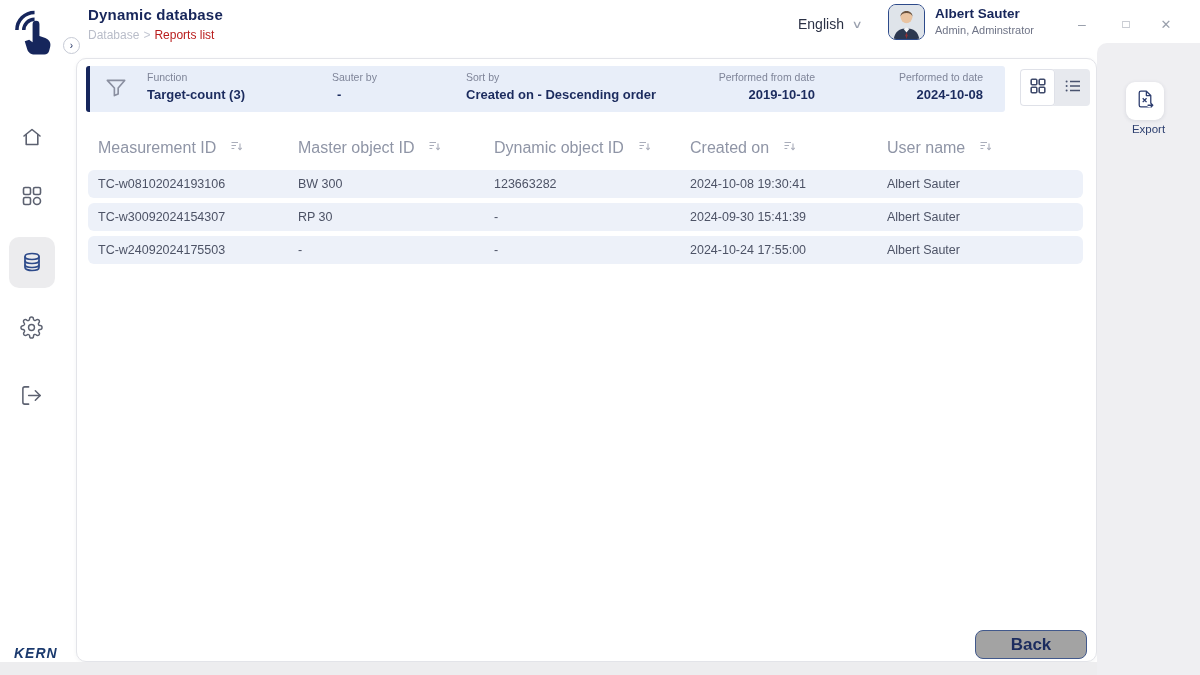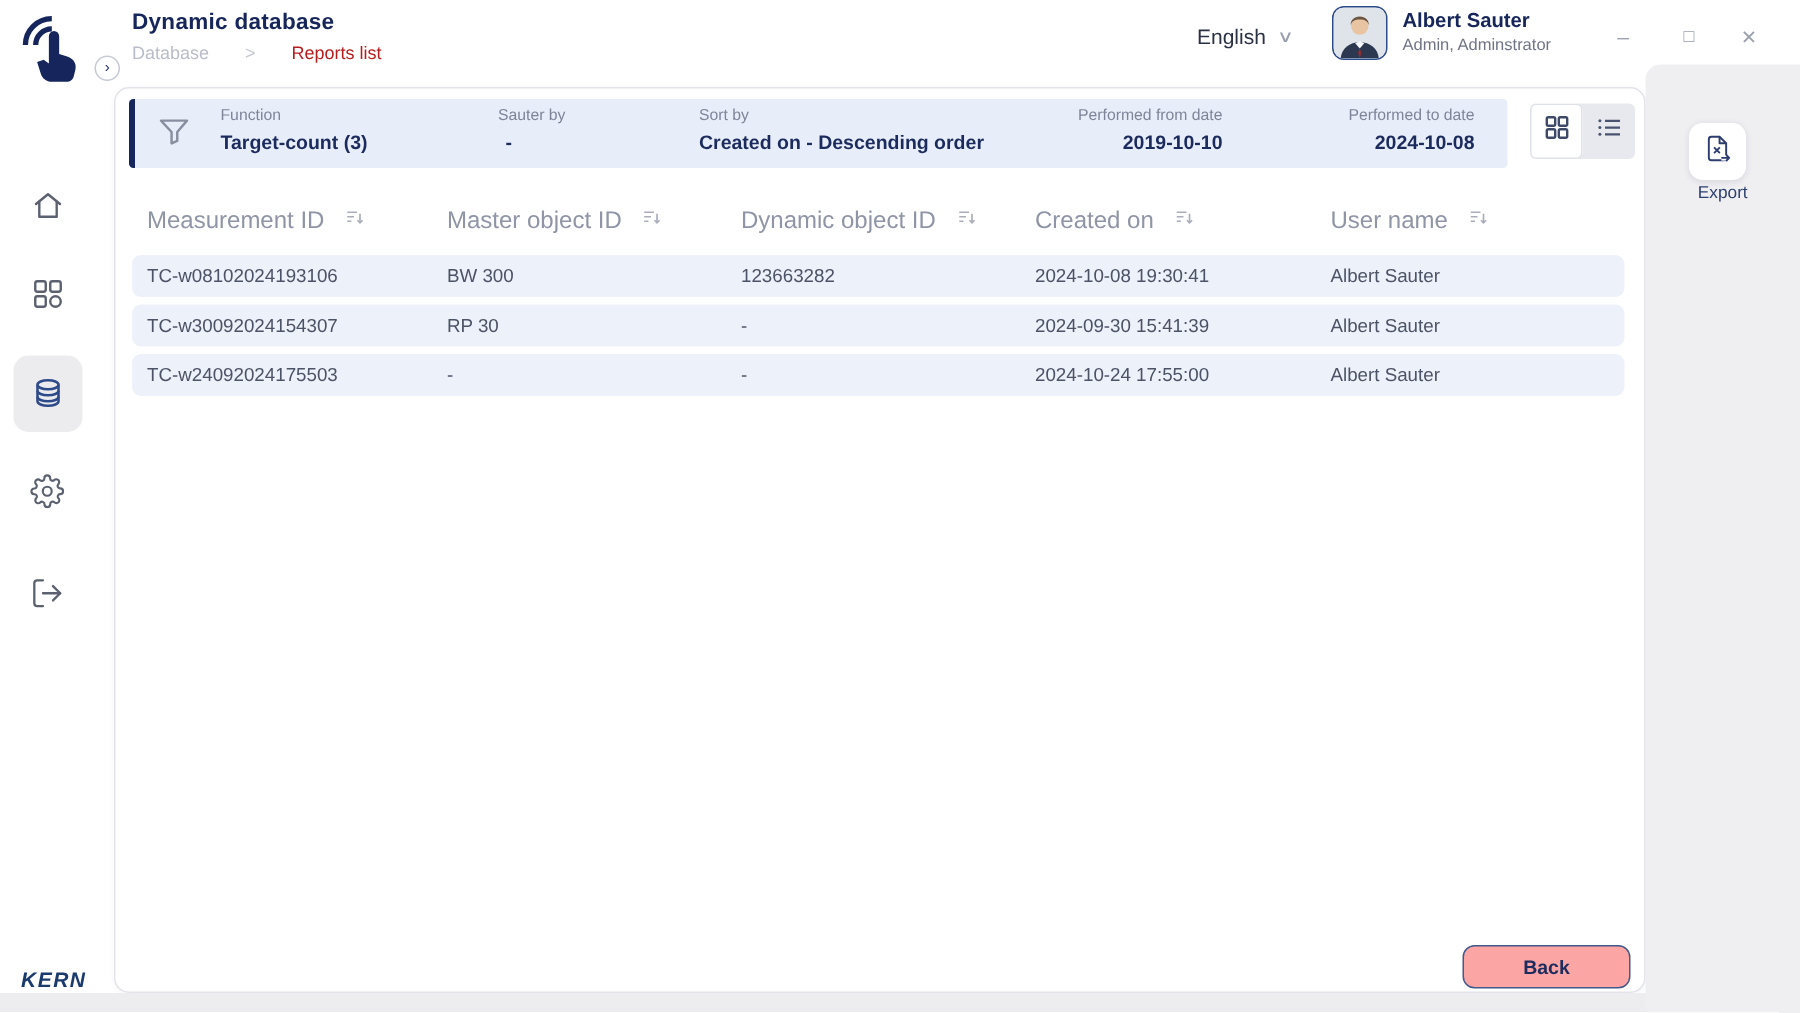--- a/index.html
+++ b/index.html
@@ -5,21 +5,21 @@
   * { margin:0; padding:0; box-sizing:border-box; }
   html,body { background:#fff; }
   .app {
     position:relative; width:1200px; height:675px; overflow:hidden;
     font-family:"Liberation Sans", sans-serif; background:#fff;
   }
   .abs { position:absolute; }
 
   
   .page-title { left:88px; top:6px; font-size:15px; font-weight:bold; color:#17265a; letter-spacing:.2px; }
-  .breadcrumb { left:88px; top:28px; font-size:12px; display:flex; gap:24px; }
+  .breadcrumb { left:88px; top:28px; font-size:12px; display:flex; gap:4px; }
   .crumb-parent { color:#b9bdc9; }
   .crumb-sep { color:#c3c7d2; font-size:12px; }
   .crumb-current { color:#b91c1c; }
 
   .lang { left:798px; top:16px; font-size:14px; color:#2b3145; display:flex; align-items:center; gap:9px; cursor:pointer; }
   .lang-chevron { color:#9aa0ae; font-size:11px; transform:scaleX(1.4); }
 
   .avatar { left:888px; top:4px; width:37px; height:36px; border:1.5px solid #2d4a8a; border-radius:8px; overflow:hidden; background:#dfe4ea; }
   .avatar svg { display:block; width:100%; height:100%; }
   .user-name { left:935px; top:6px; font-size:13.5px; font-weight:bold; color:#17265a; }
@@ -75,23 +75,23 @@
   .tbody { left:88px; top:170px; width:995px; display:flex; flex-direction:column; gap:5px; }
   .trow { width:995px; height:28px; background:#edf1f9; border-radius:6px; font-size:12.5px; color:#4d5366; cursor:pointer; }
 
   
   .right-panel { left:1097px; top:43px; width:103px; height:632px; background:#efeff2; border-top-left-radius:10px; }
   .export-btn { left:1126px; top:82px; width:38px; height:38px; background:#fff; border-radius:9px;
                 box-shadow:0 1px 4px rgba(40,50,80,.12); display:flex; align-items:center; justify-content:center; cursor:pointer; }
   .export-label { left:1097px; top:123px; width:103px; text-align:center; font-size:11.5px; color:#2e4070; }
 
   
-  .back-btn { left:975px; top:630px; width:112px; height:29px; background:#fca5a5; border:1px solid #42598c;
+  .back-btn { left:975px; top:630px; width:112px; height:29px; background:#a3a3a3; border:1px solid #42598c;
               border-radius:8px; display:flex; align-items:center; justify-content:center;
-              font-size:13px; font-weight:bold; color:#1c2c5e; cursor:pointer; }
+              font-size:17px; font-weight:bold; color:#1c2c5e; cursor:pointer; }
 </style>
 </head>
 <body>
 
 <div class="app">
 
   <div class="abs logo">
     <svg viewBox="0 0 48 48" width="47" height="50">
       <g stroke="#16265c" stroke-width="3.6" fill="none">
         <path d="M4 22 A18 18 0 0 1 22 4"></path>

